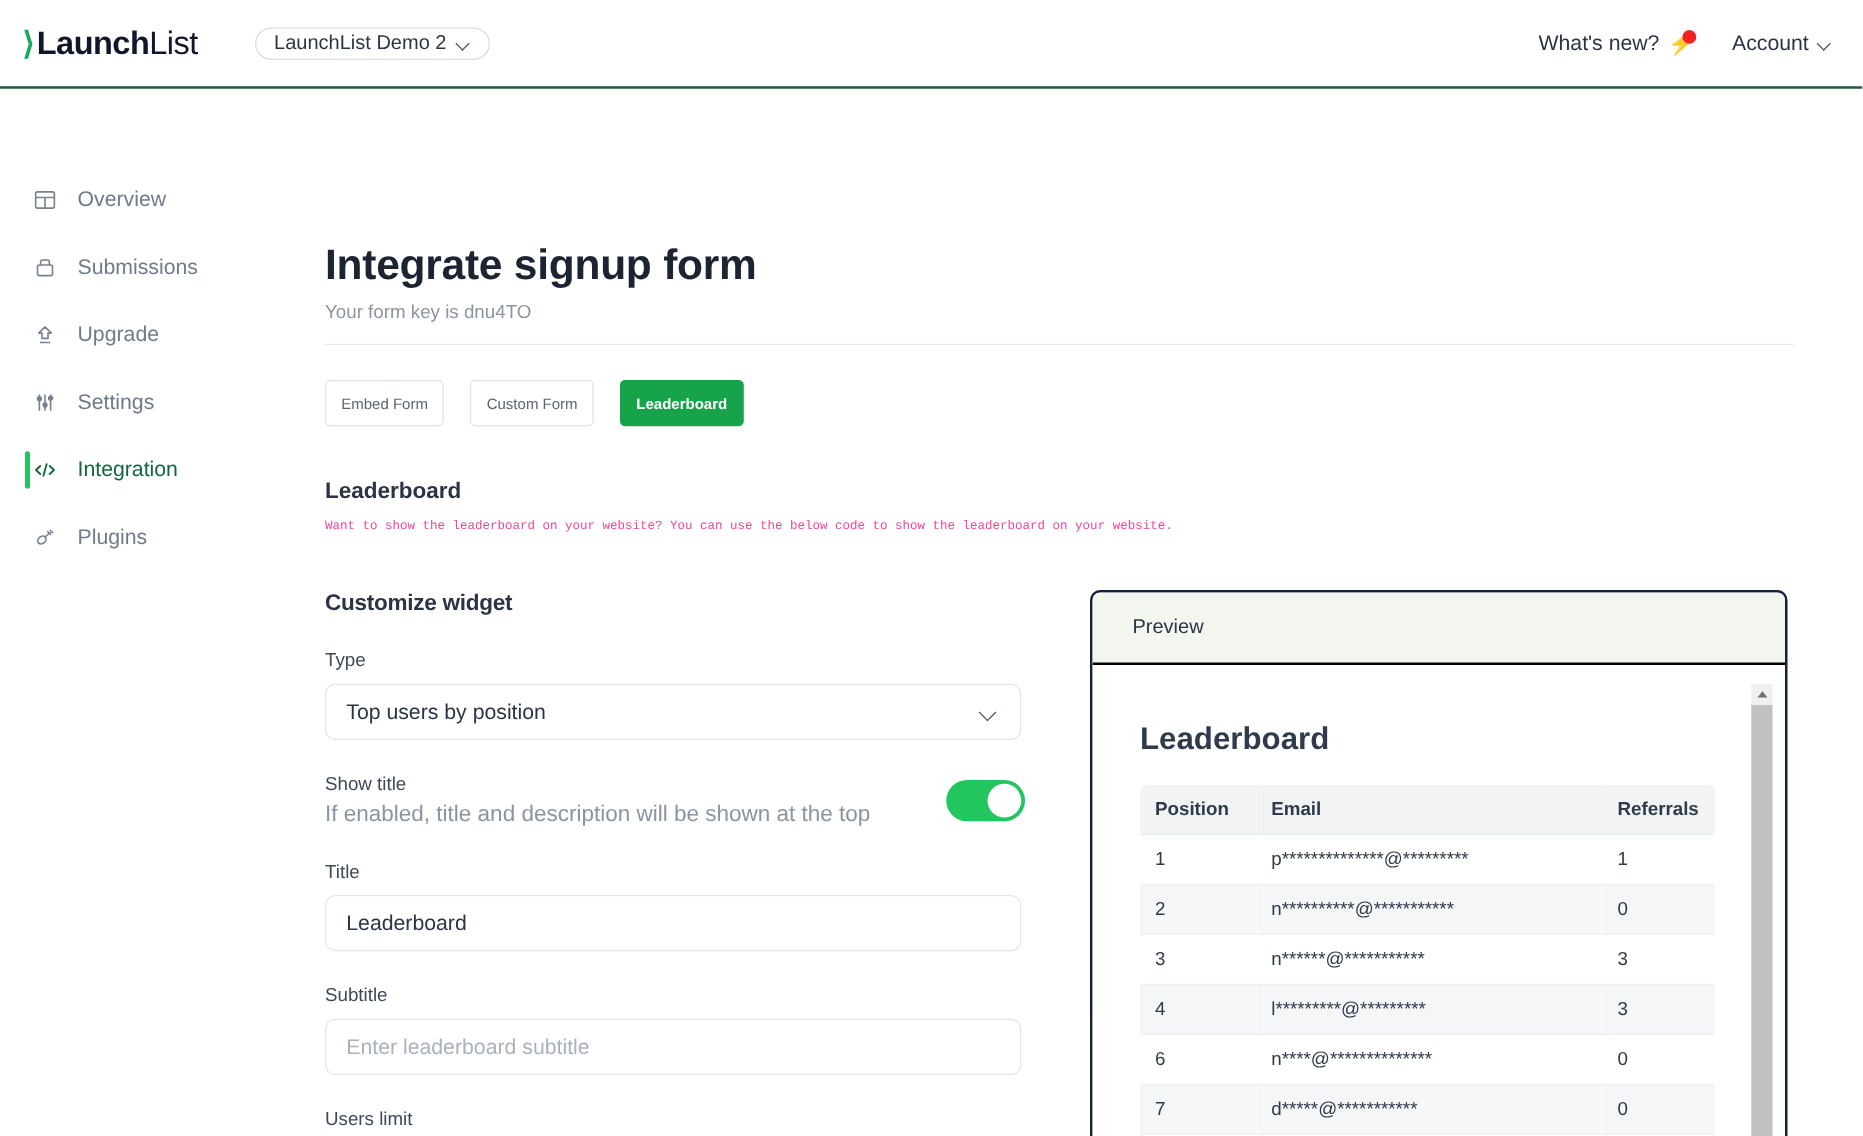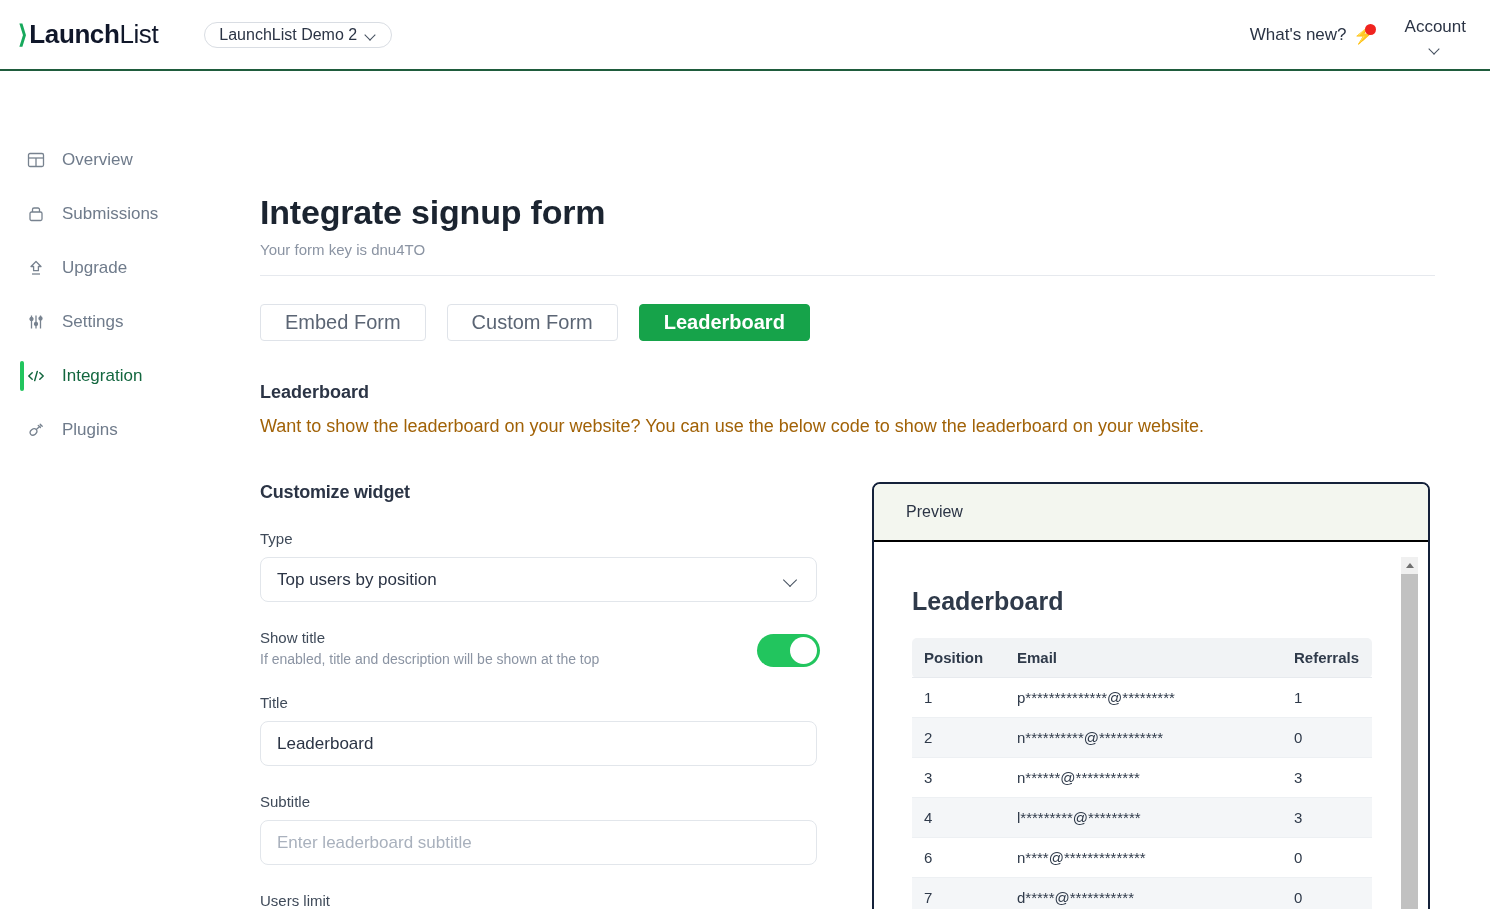--- a/index.html
+++ b/index.html
@@ -45,21 +45,21 @@
     content:""; position:absolute; left:0; top:0;
     width:7px; height:7px; border-right:1.7px solid #45505f; border-bottom:1.7px solid #45505f;
     transform: rotate(45deg); transform-origin: center;
   }
 
   .top-right { margin-left: auto; display: flex; align-items: center; gap: 30px; }
   .whatsnew { display:flex; align-items:center; gap:6px; font-size:17px; color:#2b3445; cursor:pointer;}
   .bolt-wrap { position: relative; width: 22px; height: 22px; }
   .bolt { position:absolute; left:1px; top:3px; font-size:17px; line-height:17px; color:#10172a;}
   .dot { position:absolute; right:-1px; top:0px; width:11px; height:11px; border-radius:50%; background:#f0231f; }
-  .account { display:flex; align-items:center; gap:8px; font-size:17px; color:#2b3445; cursor:pointer;flex-direction:column;}
+  .account { display:flex; align-items:center; gap:8px; font-size:17px; color:#2b3445; cursor:pointer;}
 
   
   .body-wrap { display: flex; height: 838px; }
   .sidebar { width: 238px; padding-top: 62px; flex: 0 0 238px; }
   .nav-item {
     position: relative;
     display: flex; align-items: center; gap: 16px;
     height: 54px; padding-left: 26px;
     color: #6f7b8b; font-size: 17px;
     cursor: pointer;
@@ -74,36 +74,36 @@
 
   
   .main { flex: 1; padding: 122px 55px 0 22px; position: relative; }
   .page-title { font-size: 34px; font-weight: 700; color: #1b2430; letter-spacing: -0.2px;}
   .page-sub { font-size: 15px; color: #8b94a3; margin-top: 9px; }
   .divider { height:1px; background:#e6e9ee; margin-top: 17px; }
 
   .tabrow { display: flex; gap: 21px; margin-top: 28px; }
   .tab {
     border: 1px solid #dfe3e9; background:#fff; border-radius: 4px;
-    height: 37px; padding: 0 24px;
+    height: 37px; padding: 0 12px;
     display:flex; align-items:center;
-    font-size: 20px; color:#5b6574; cursor:pointer;
+    font-size: 12px; color:#5b6574; cursor:pointer;
     font-family: "Liberation Sans", sans-serif;
   }
   .tab.active { background:#16a34a; border-color:#16a34a; color:#fff; font-weight:600; }
 
   .sec-title { font-size:18px; font-weight:600; color:#2b3445; margin-top: 41px; }
-  .sec-desc { font-size:18px; color:#a16207; margin-top: 13px; }
+  .sec-desc { font-size:10px; color:#ec4899; margin-top: 13px; font-family: Liberation Mono, monospace; }
 
   .cols { display:flex; margin-top: 45px; }
   .form-col { width: 560px; flex: 0 0 560px; }
   .cw-title { font-size: 18px; font-weight: 600; color:#2b3445; letter-spacing:-0.2px;}
 
   .field-label { font-size: 15px; color:#3f4a59; margin-top: 27px; }
-  .field-help { font-size: 14px; color:#8b94a3; margin-top: 5px; }
+  .field-help { font-size: 18px; color:#8b94a3; margin-top: 5px; }
 
   .select-box, .text-input {
     width: 557px; height: 45px; margin-top: 10px;
     border: 1px solid #e2e6eb; border-radius: 8px;
     background:#fff;
     display:flex; align-items:center;
     padding: 0 16px;
     font-size: 17px; color:#2b3445;
   }
   .select-box { justify-content: space-between; cursor:pointer; }

